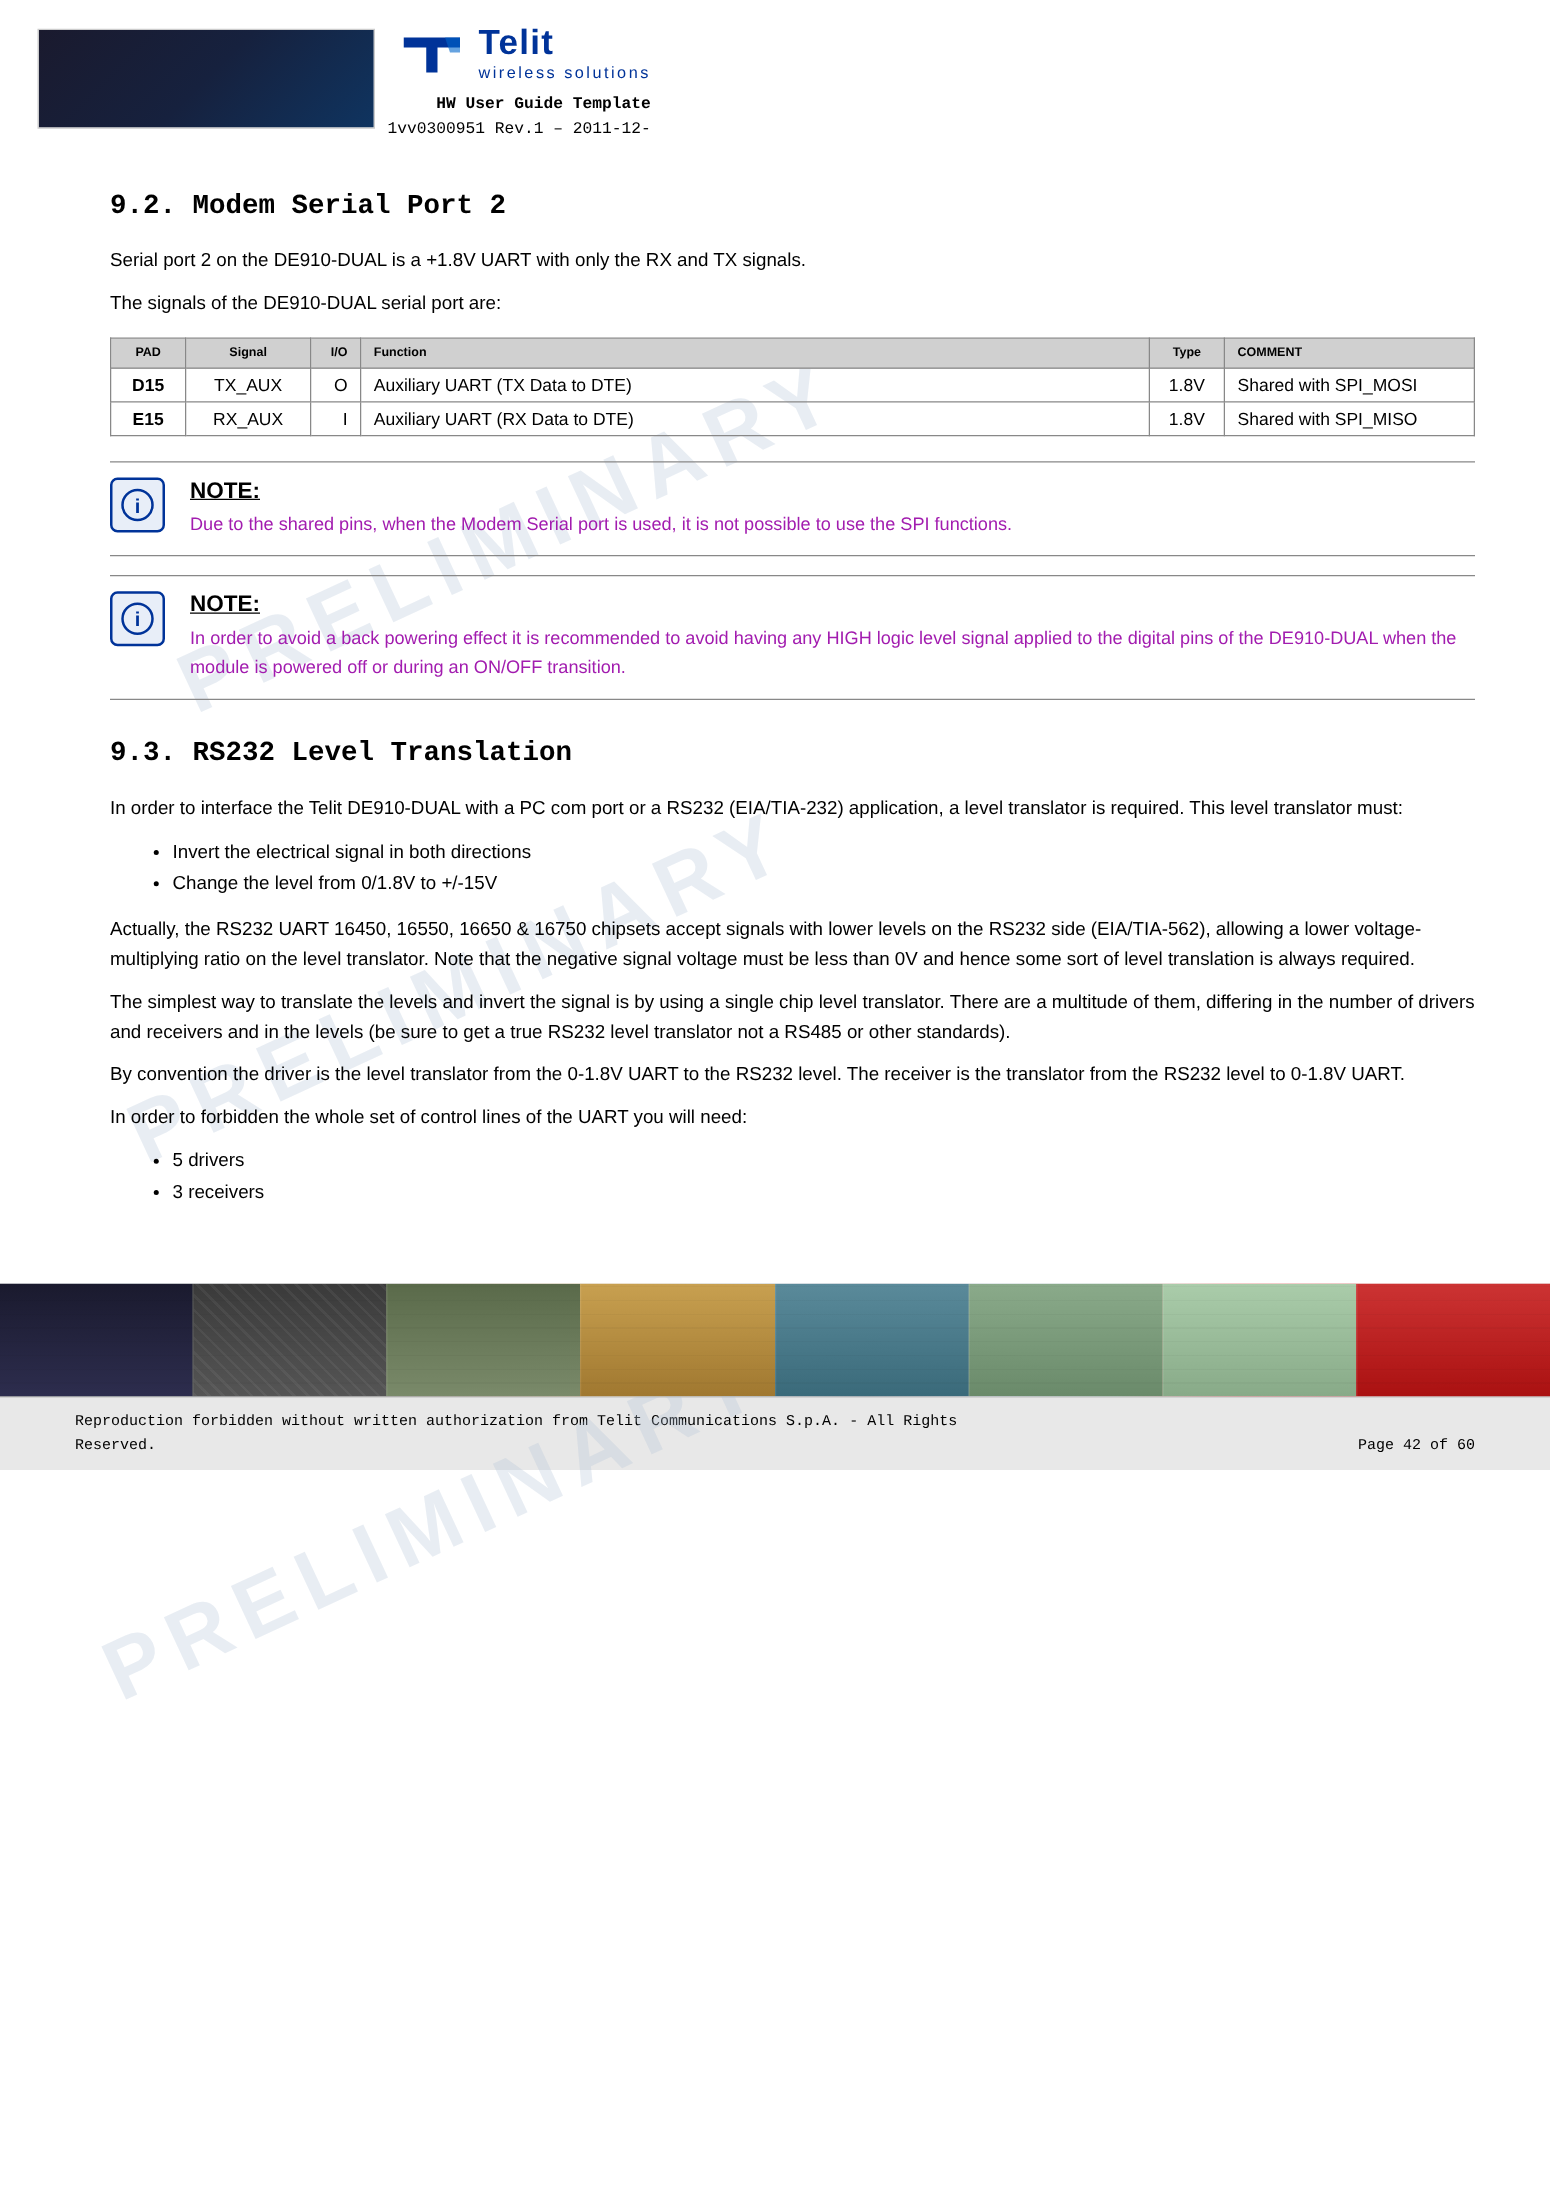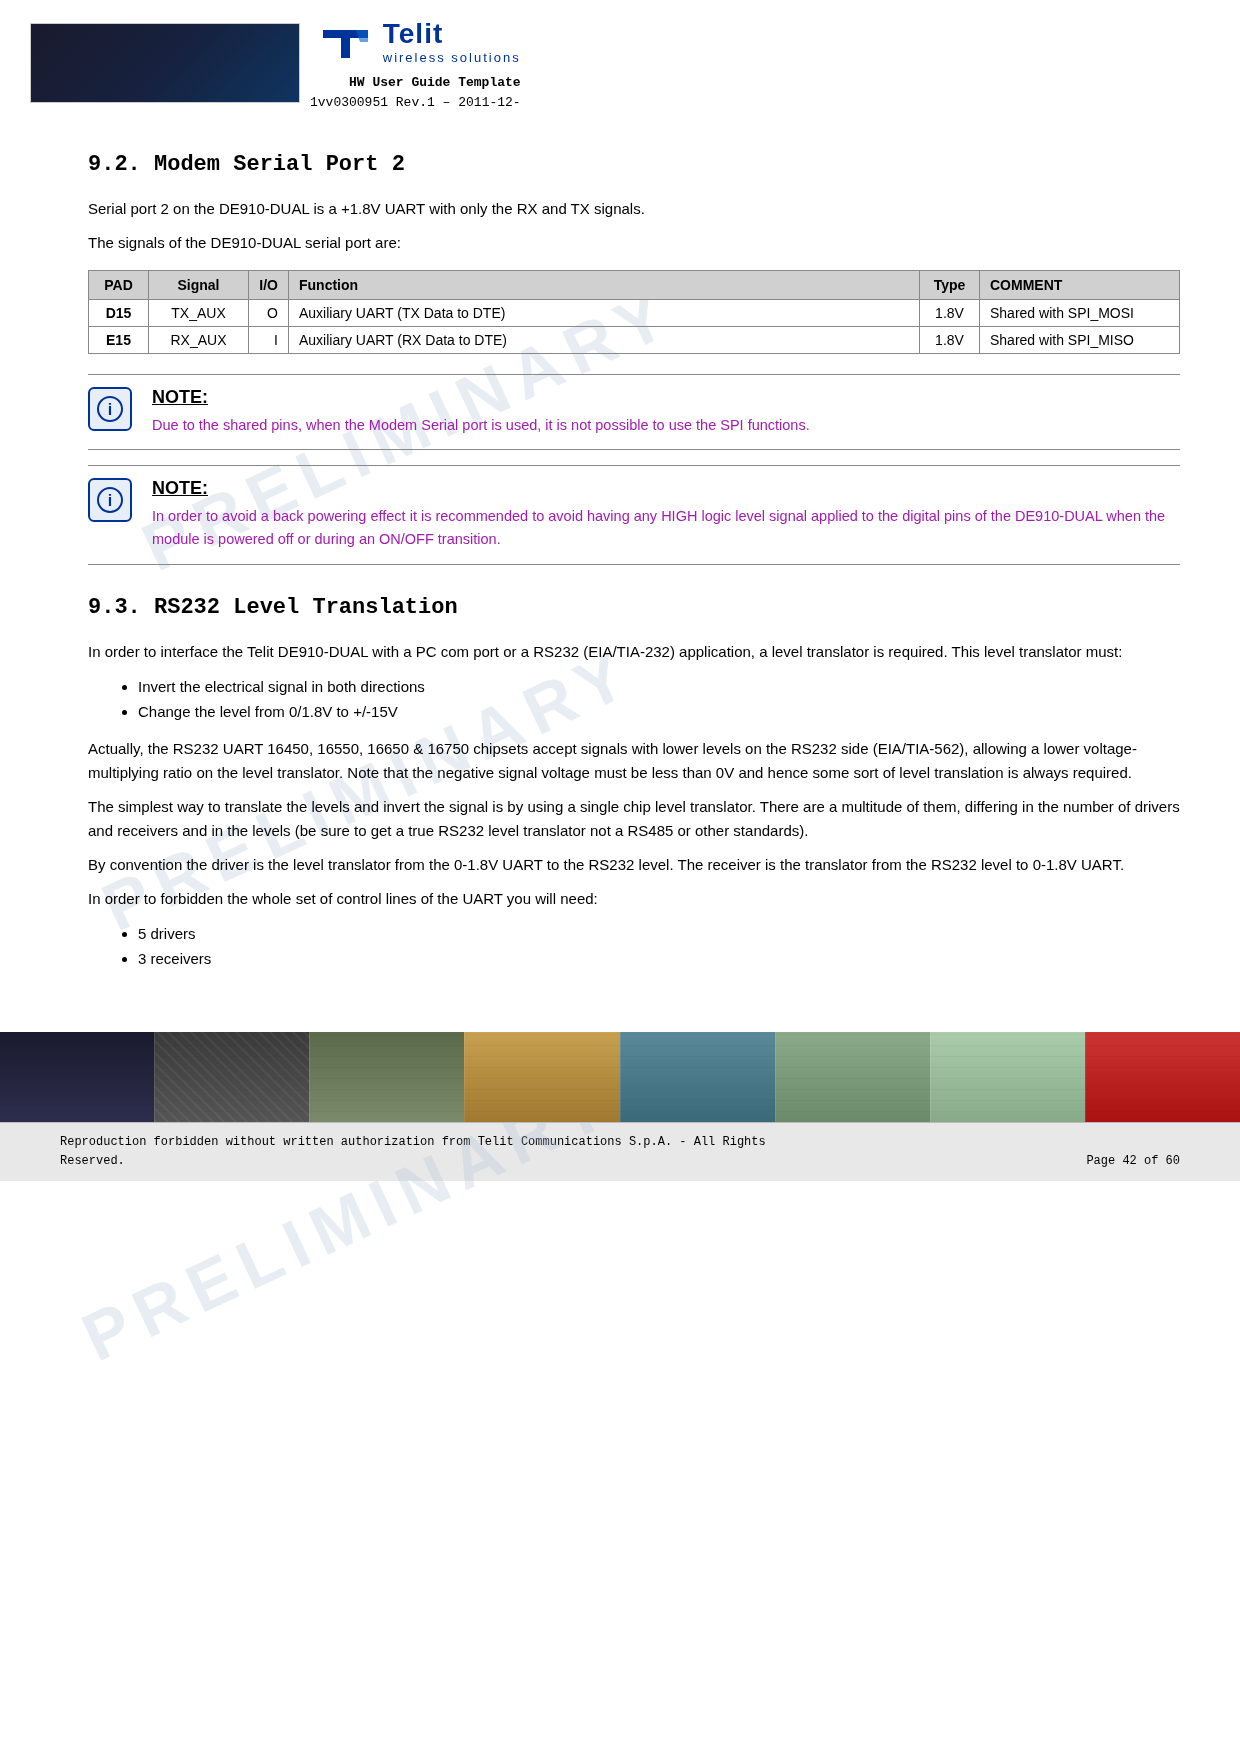--- a/index.html
+++ b/index.html
@@ -112,21 +112,21 @@
       border-collapse: collapse;
       margin: 15px 0 20px 0;
       font-size: 14px;
     }
     .signal-table th {
       background: #d0d0d0;
       border: 1px solid #888;
       padding: 6px 10px;
       text-align: center;
       font-weight: bold;
-      font-size: 14px;
+      font-size: 10px;
     }
     .signal-table td {
       border: 1px solid #888;
       padding: 5px 10px;
       font-size: 14px;
     }
     .signal-table .col-pad { width: 60px; text-align: center; font-weight: bold; }
     .signal-table .col-signal { width: 100px; text-align: center; }
     .signal-table .col-io { width: 40px; text-align: right; }
     .signal-table .col-function { text-align: left; }

